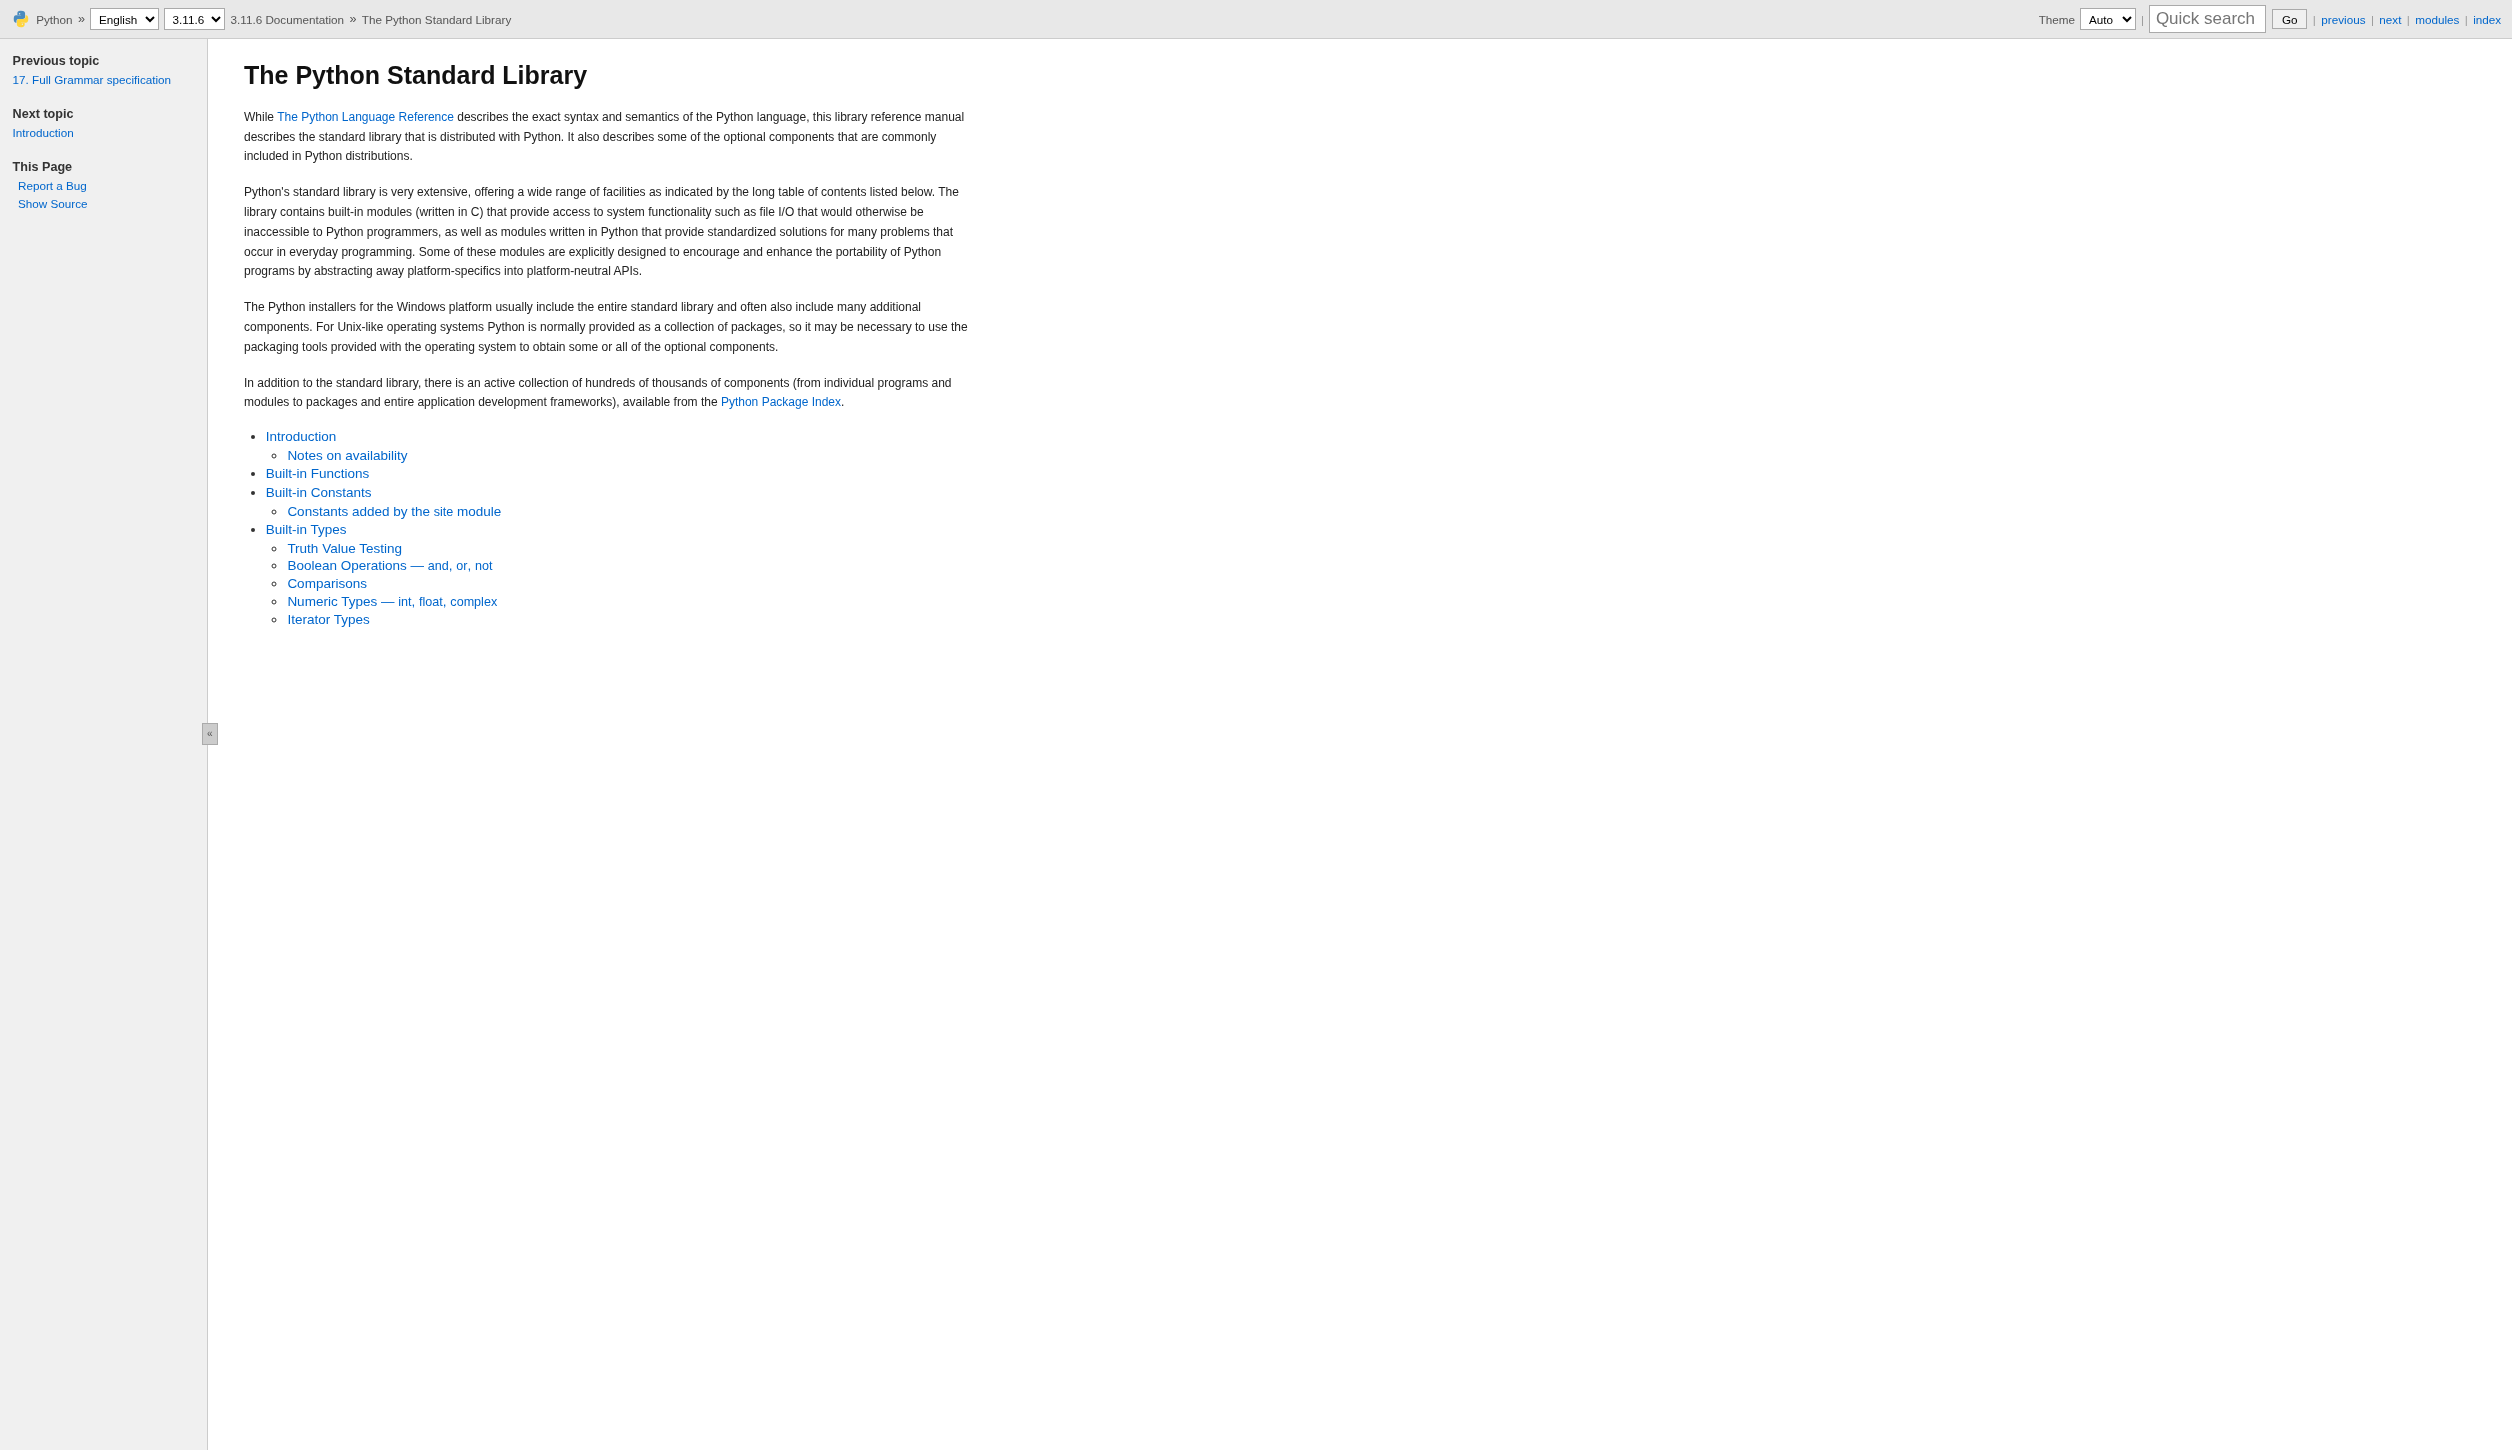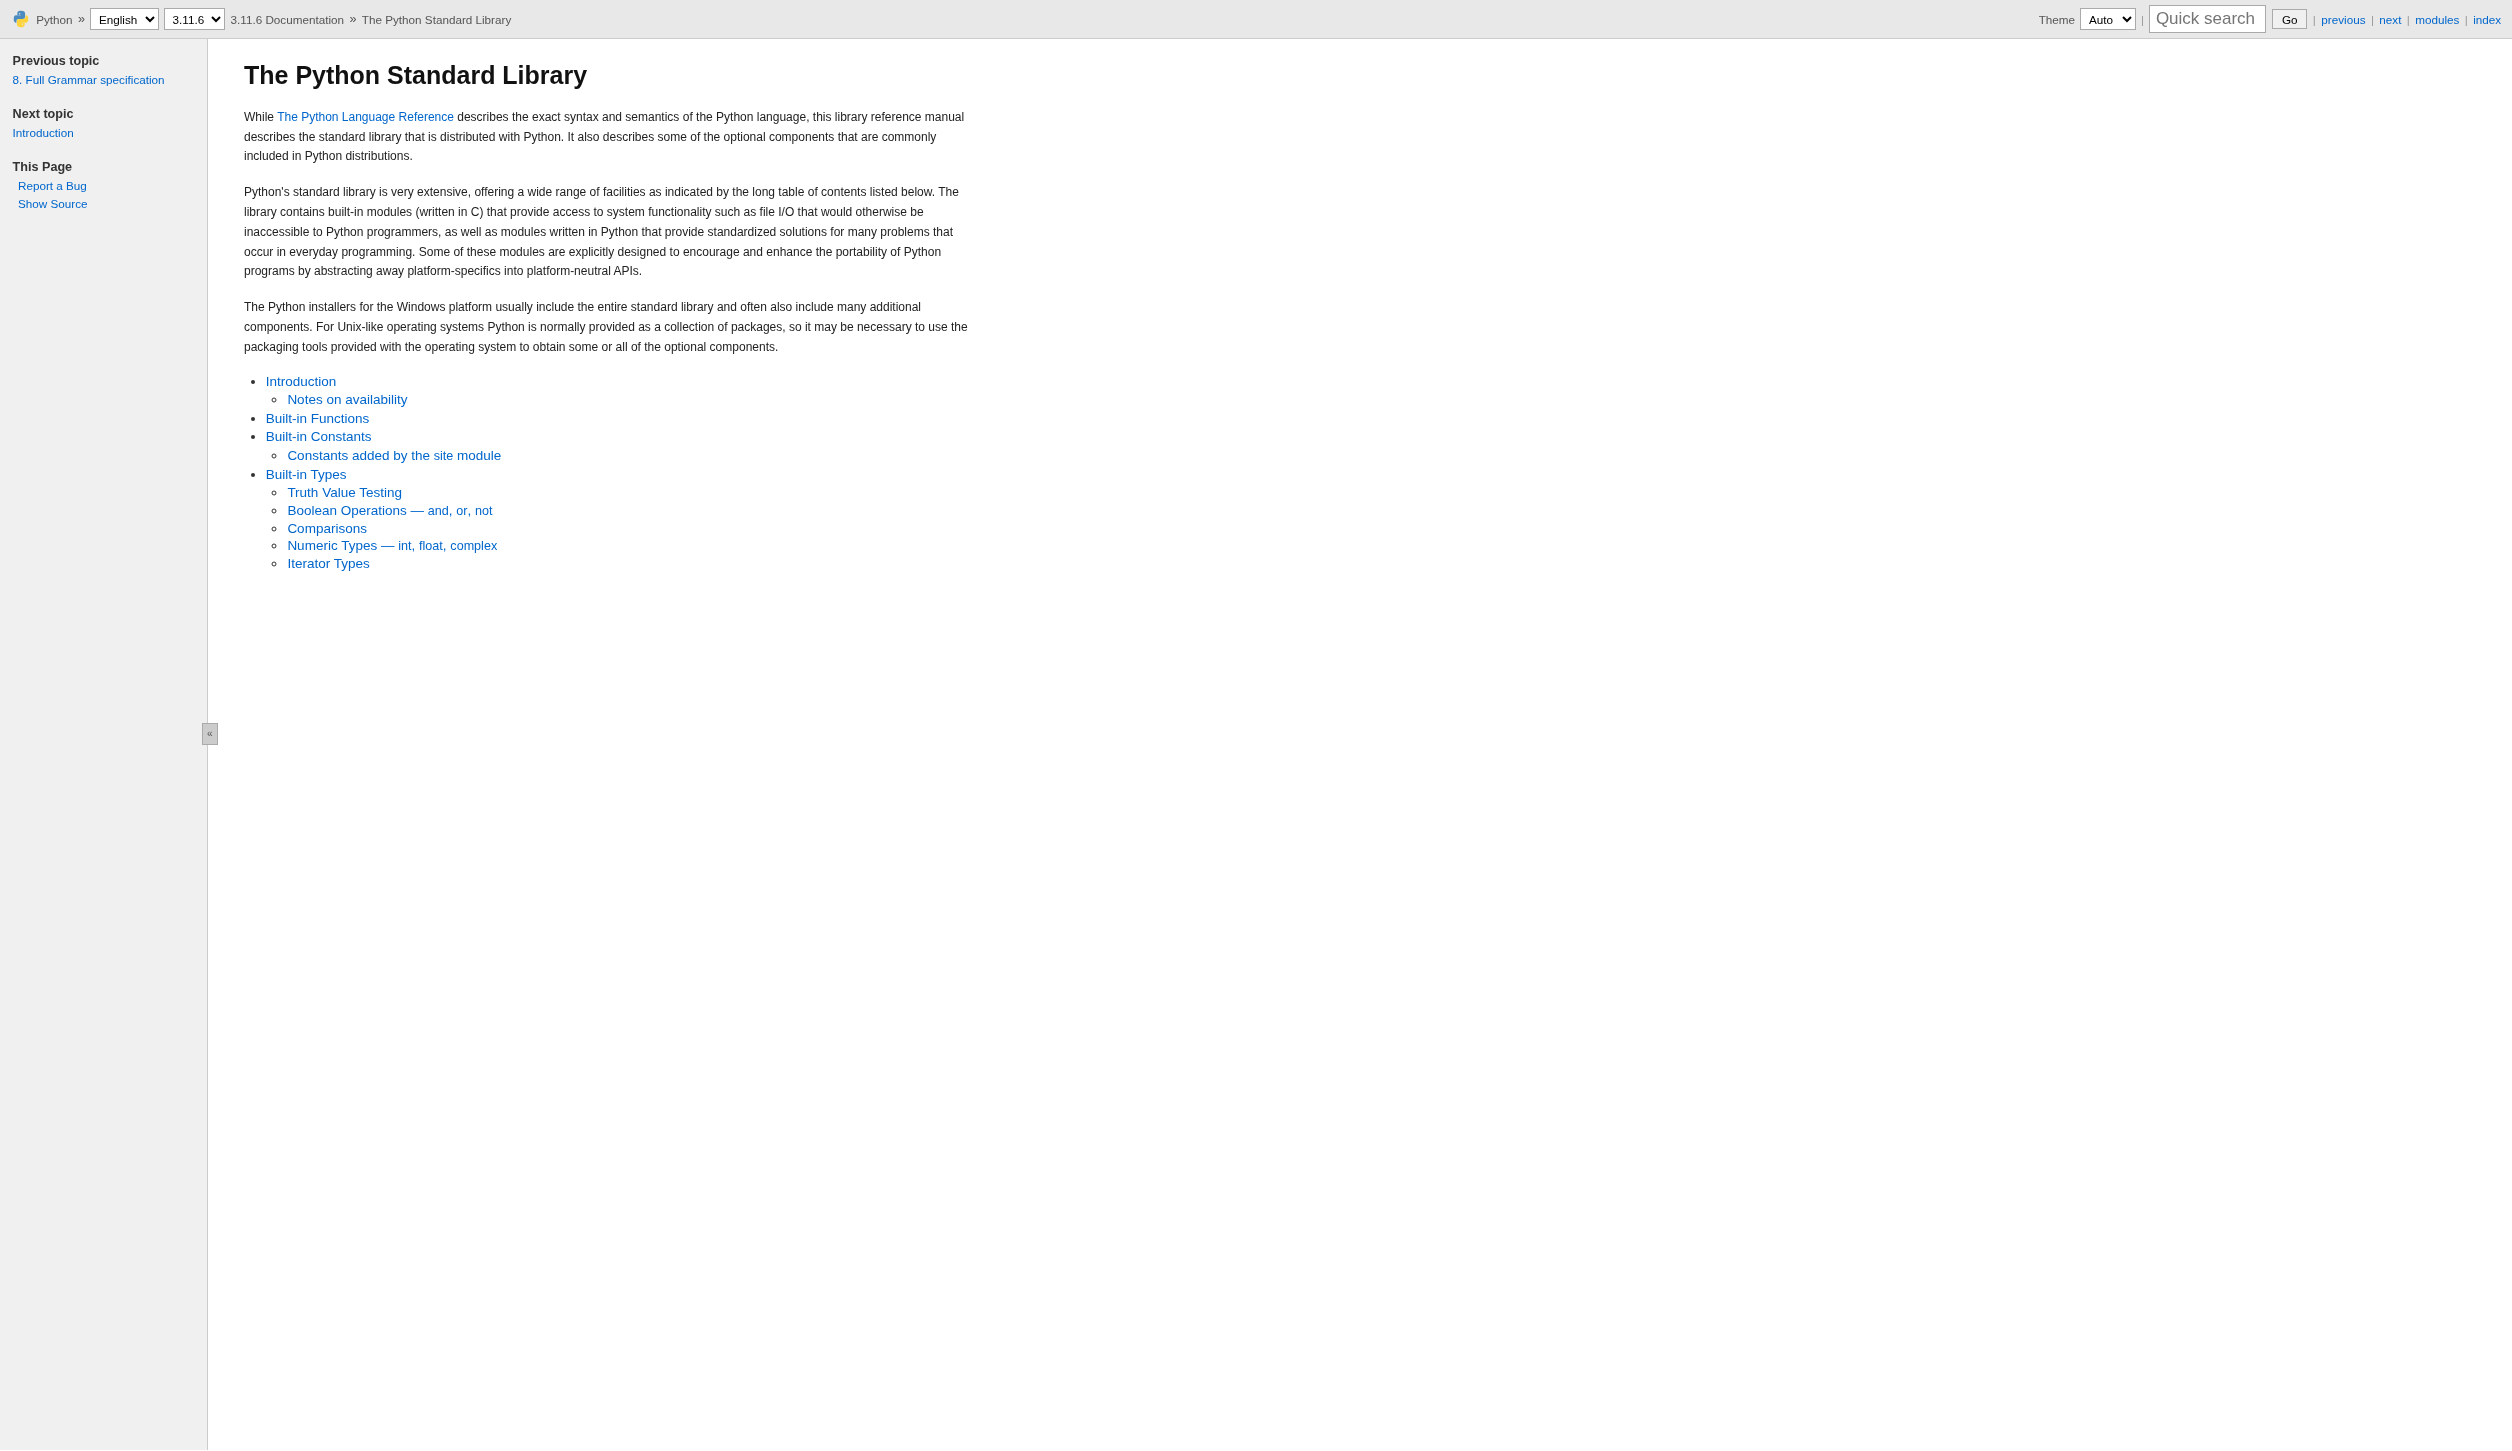--- a/index.html
+++ b/index.html
@@ -199,21 +199,21 @@
     <a href="#" style="color:#0066cc;font-size:11.7px;text-decoration:none;">index</a>
   </div>
 </div>
 
 <div id="layout">
 
   <div id="sidebar">
 
     <div class="sidebar-section">
       <div class="sidebar-section-title">Previous topic</div>
-      <a href="#">8. Full Grammar specification</a>
+      <a href="#">17. Full Grammar specification</a>
     </div>
 
     <div class="sidebar-section">
       <div class="sidebar-section-title">Next topic</div>
       <a href="#">Introduction</a>
     </div>
 
     <div class="sidebar-section">
       <div class="sidebar-section-title">This Page</div>
       <a href="#" class="sub-link">Report a Bug</a>
@@ -232,20 +232,23 @@
     </p>
 
     <p class="content-para">
       Python's standard library is very extensive, offering a wide range of facilities as indicated by the long table of contents listed below. The library contains built-in modules (written in C) that provide access to system functionality such as file I/O that would otherwise be inaccessible to Python programmers, as well as modules written in Python that provide standardized solutions for many problems that occur in everyday programming. Some of these modules are explicitly designed to encourage and enhance the portability of Python programs by abstracting away platform-specifics into platform-neutral APIs.
     </p>
 
     <p class="content-para">
       The Python installers for the Windows platform usually include the entire standard library and often also include many additional components. For Unix-like operating systems Python is normally provided as a collection of packages, so it may be necessary to use the packaging tools provided with the operating system to obtain some or all of the optional components.
     </p>
 
+    <p class="content-para">
+      In addition to the standard library, there is an active collection of hundreds of thousands of components (from individual programs and modules to packages and entire application development frameworks), available from the <a href="#">Python Package Index</a>.
+    </p>
 
     <ul class="toc">
       <li>
         <a href="#">Introduction</a>
         <ul class="toc-sub">
           <li>
             <a href="#">Notes on availability</a>
           </li>
         </ul>
       </li>

